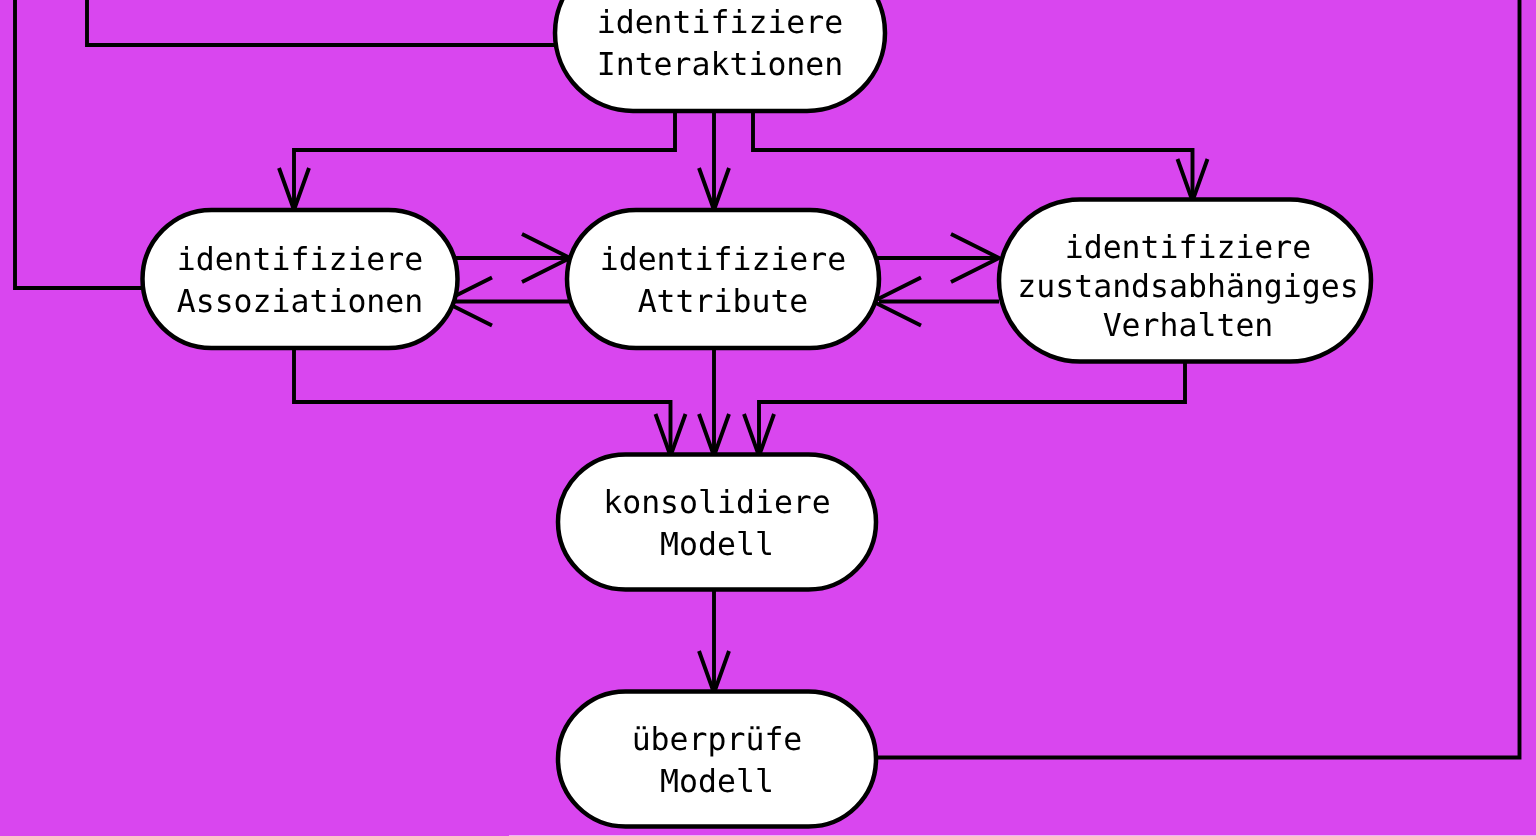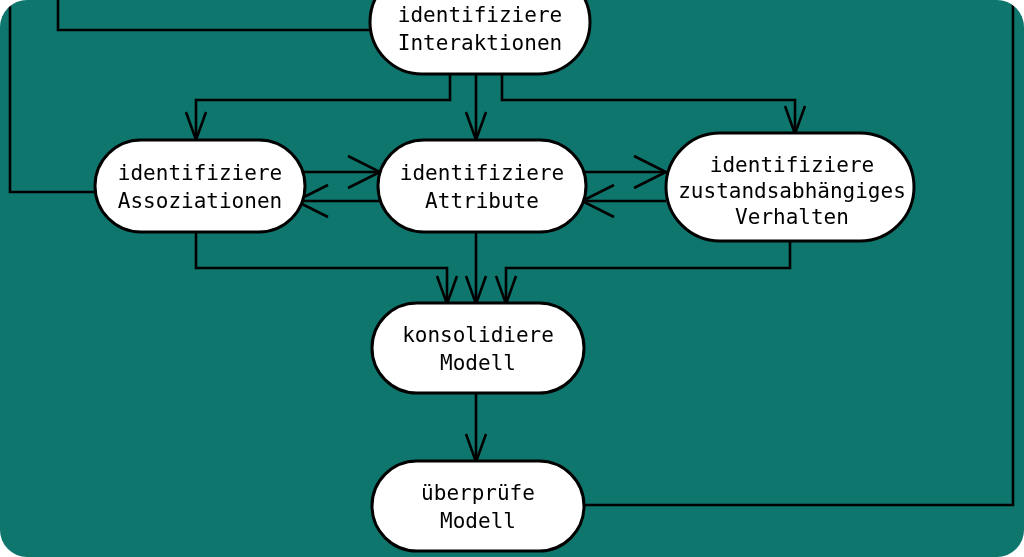--- a/index.html
+++ b/index.html
@@ -4,24 +4,23 @@
 <style>
   html, body {
     margin: 0;
     padding: 0;
     background: #ffffff;
   }
   #diagram-root {
     position: relative;
     width: 1024px;
     height: 557px;
-    background: #0f766e;
+    background: #d946ef;
     overflow: hidden;
     font-family: "DejaVu Sans Mono", "Liberation Mono", monospace;
-    border-radius: 27px;
   }
   svg#flow-svg {
     display: block;
     width: 1024px;
     height: 557px;
   }
   .node-shape {
     fill: #ffffff;
     stroke: #000000;
     stroke-width: 3;

